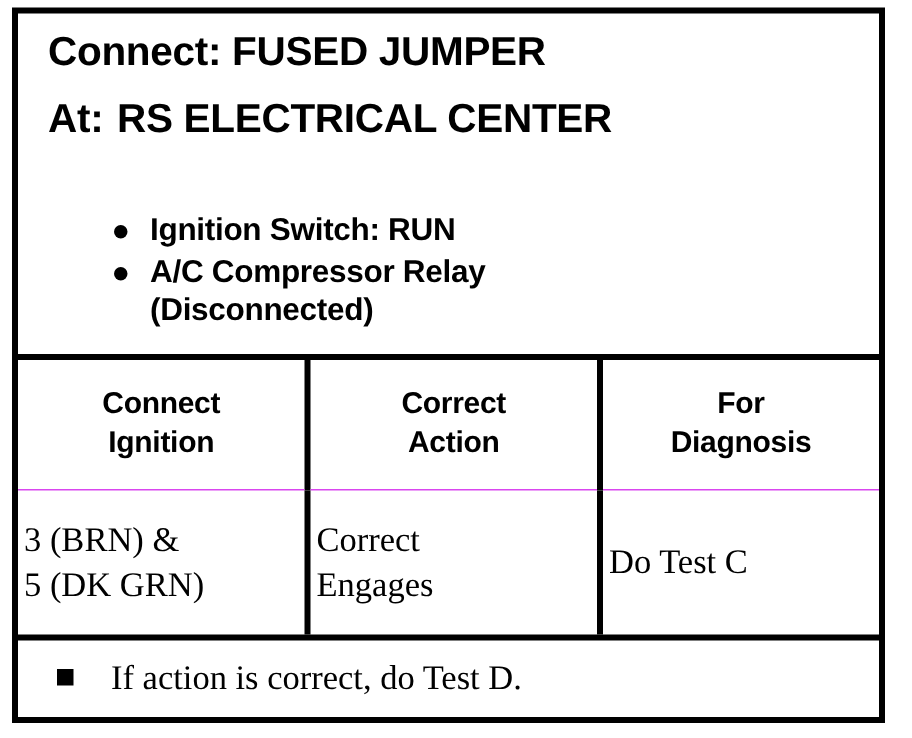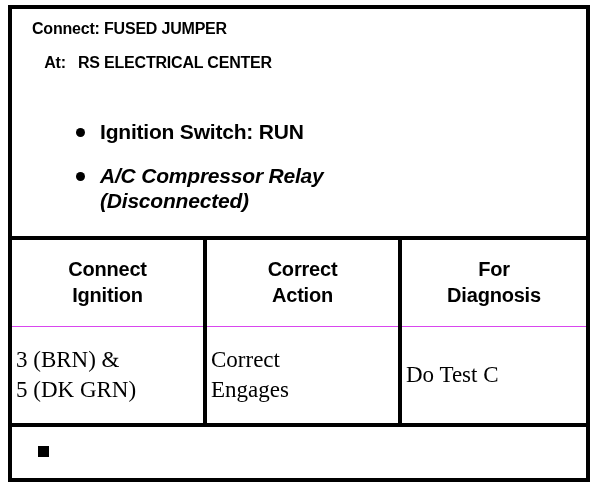--- a/index.html
+++ b/index.html
@@ -41,47 +41,47 @@
   .conditions-panel {
     height: 231px;
     box-sizing: border-box;
     border-bottom: 4px solid #000000;
     padding: 12px 0 0 20px;
     flex: none;
   }
 
   .cond-line {
     font-weight: bold;
-    font-size: 16px;
+    font-size: 27px;
     letter-spacing: -0.2px;
     line-height: 1;
     white-space: nowrap;
   }
   .cond-line.connect-line { margin-bottom: 18px; }
   .cond-line.at-line      { margin-bottom: 18px; }
   .cond-line.cond-label   { margin-bottom: 10px; }
 
-  .at-label { display: inline-block; min-width: 46px; text-align: center; }
+  .at-label { display: inline-block; min-width: 46px; }
 
   .cond-list {
     list-style: none;
     margin: 0;
     padding: 0 0 0 44px;
   }
   .cond-item {
     position: relative;
     font-weight: bold;
     font-size: 21px;
     line-height: 1.22;
     letter-spacing: -0.2px;
     padding-left: 24px;
     white-space: nowrap;
     margin-top: 48px;
   }
-  .cond-item + .cond-item { margin-top: 18px; font-style: italic; }
+  .cond-item + .cond-item { margin-top: 2px; }
   .round-bullet {
     position: absolute;
     left: 0;
     top: 9px;
     width: 9px;
     height: 9px;
     background: #000000;
     border-radius: 50%;
   }
   .cond-sub {
@@ -218,16 +218,17 @@
             <span>Correct</span>
             <span class="td-l2">Engages</span>
           </td>
           <td>Do Test C</td>
         </tr>
       </tbody>
     </table>
 
     <div class="footer-note">
       <span class="square-bullet"></span>
+      <span class="footer-text">If action is correct, do Test D.</span>
     </div>
 
   </div>
 </div>
 
 </body></html>

